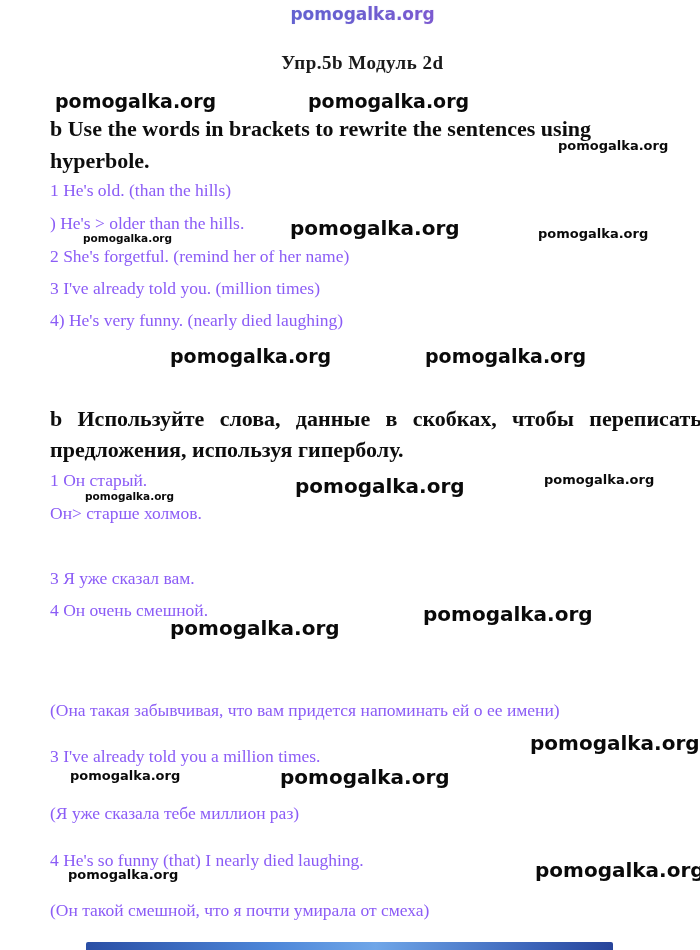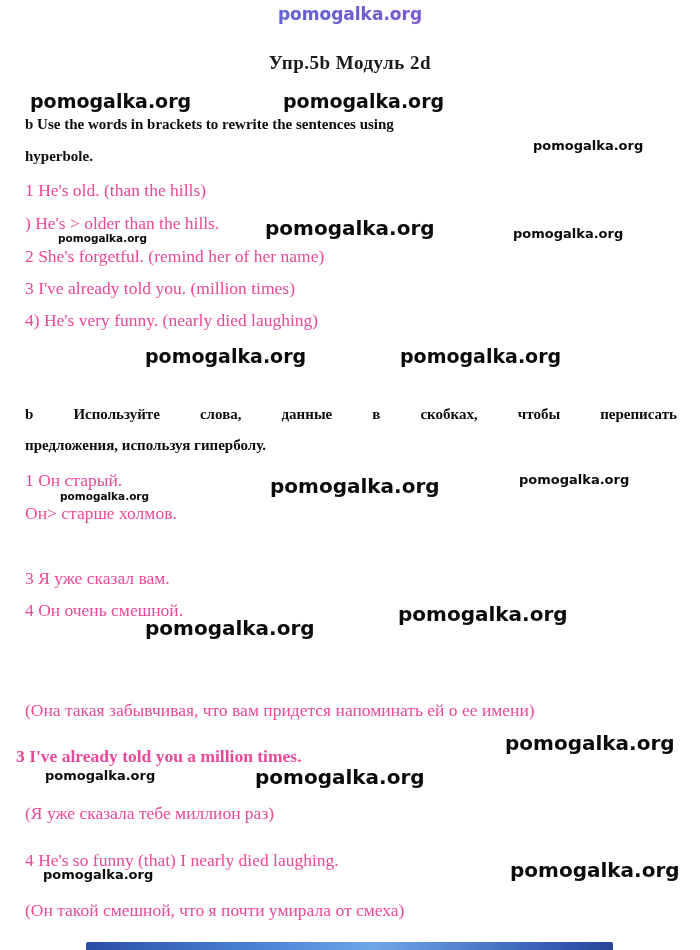--- a/index.html
+++ b/index.html
@@ -5,35 +5,35 @@
   html, body { margin: 0; padding: 0; background: #ffffff; }
   .page {
     position: relative;
     width: 700px;
     height: 950px;
     background: #ffffff;
     overflow: hidden;
     font-family: "Liberation Serif", serif;
     color: #1a1a1a;
   }
-  .abs { position: absolute; white-space: nowrap; }
+  .abs { position: absolute; white-space: nowrap; margin-left: 25px; }
   .title {
     left: 0; right: 0; top: 52px;
     text-align: center;
     font-weight: bold;
     font-size: 19px;
     letter-spacing: 0.5px;
   }
   .line {
     font-size: 17.5px;
-    color: #ec4899;
+    color: #8b5cf6;
   }
   .heading {
     font-weight: bold;
-    font-size: 15px;
+    font-size: 22px;
     color: #0d0d0d;
   }
   .justify {
     white-space: normal;
     width: 652px;
     text-align: justify;
     text-align-last: justify;
   }
   
   .wm {
@@ -104,21 +104,21 @@
   <div class="abs wm wm-xs" style="left:60px; top:490px;">pomogalka.org</div>
   <div class="abs line" style="left:25px; top:503px;">Он&gt; старше холмов.</div>
   <div class="abs line" style="left:25px; top:568px;">3 Я уже сказал вам.</div>
   <div class="abs line" style="left:25px; top:600px;">4 Он очень смешной.</div>
   <div class="abs wm wm-lg" style="left:398px; top:602px; font-size:20px;">pomogalka.org</div>
   <div class="abs wm wm-lg" style="left:145px; top:616px; font-size:20px;">pomogalka.org</div>
 
   <div class="abs line" style="left:25px; top:700px;">(Она такая забывчивая, что вам придется напоминать ей о ее имени)</div>
 
   <div class="abs wm wm-lg" style="left:505px; top:731px; font-size:20px;">pomogalka.org</div>
-  <div class="abs line" style="left:16px; top:746px;font-weight:bold;">3 I've already told you a million times.</div>
+  <div class="abs line" style="left:25px; top:746px;">3 I've already told you a million times.</div>
   <div class="abs wm wm-sm" style="left:45px; top:768px;">pomogalka.org</div>
   <div class="abs wm wm-lg" style="left:255px; top:765px; font-size:20px;">pomogalka.org</div>
   <div class="abs line" style="left:25px; top:803px;">(Я уже сказала тебе миллион раз)</div>
 
   <div class="abs line" style="left:25px; top:850px;">4 He's so funny (that) I nearly died laughing.</div>
   <div class="abs wm wm-lg" style="left:510px; top:858px; font-size:20px;">pomogalka.org</div>
   <div class="abs wm wm-sm" style="left:43px; top:867px;">pomogalka.org</div>
   <div class="abs line" style="left:25px; top:900px;">(Он такой смешной, что я почти умирала от смеха)</div>
 
   <div class="bottom-strip"></div>

